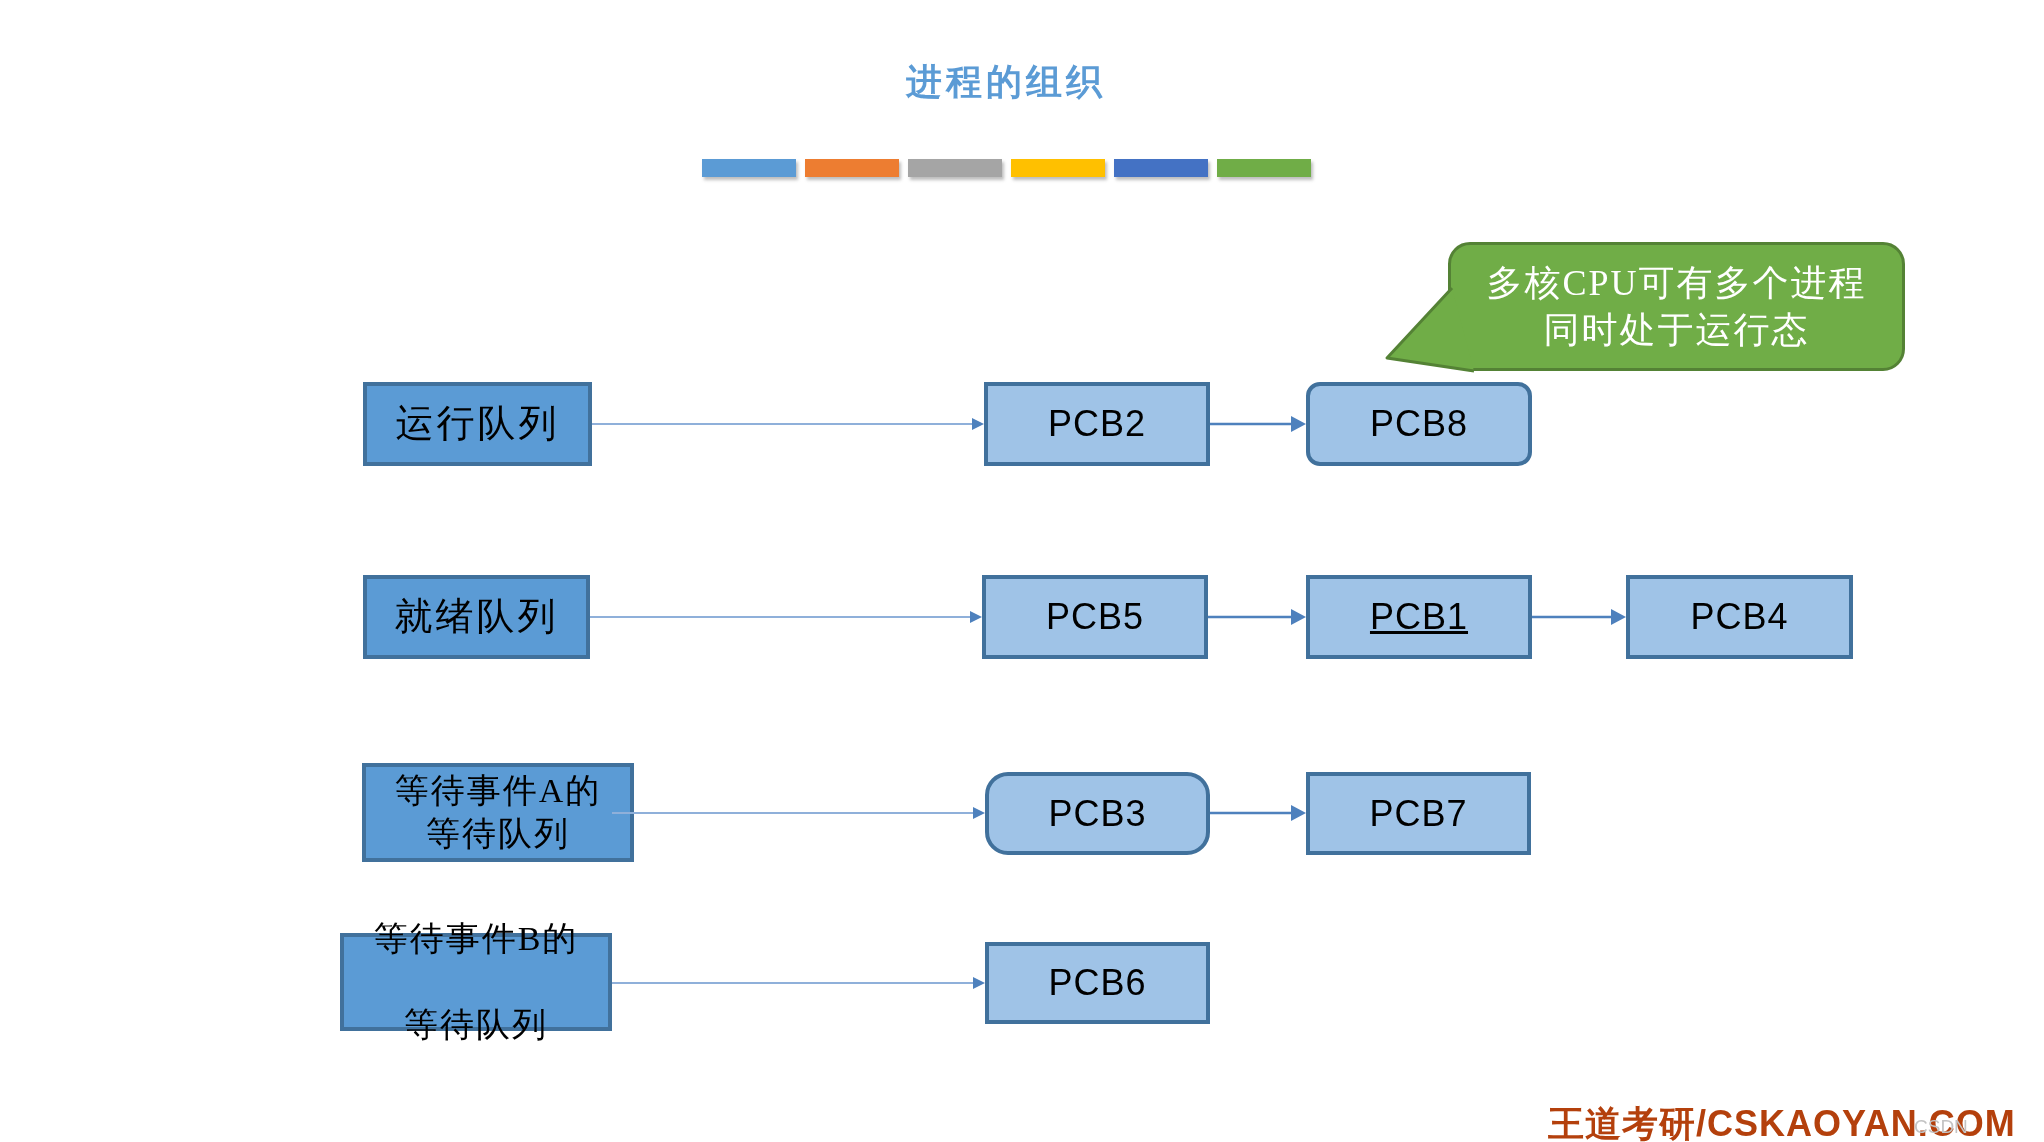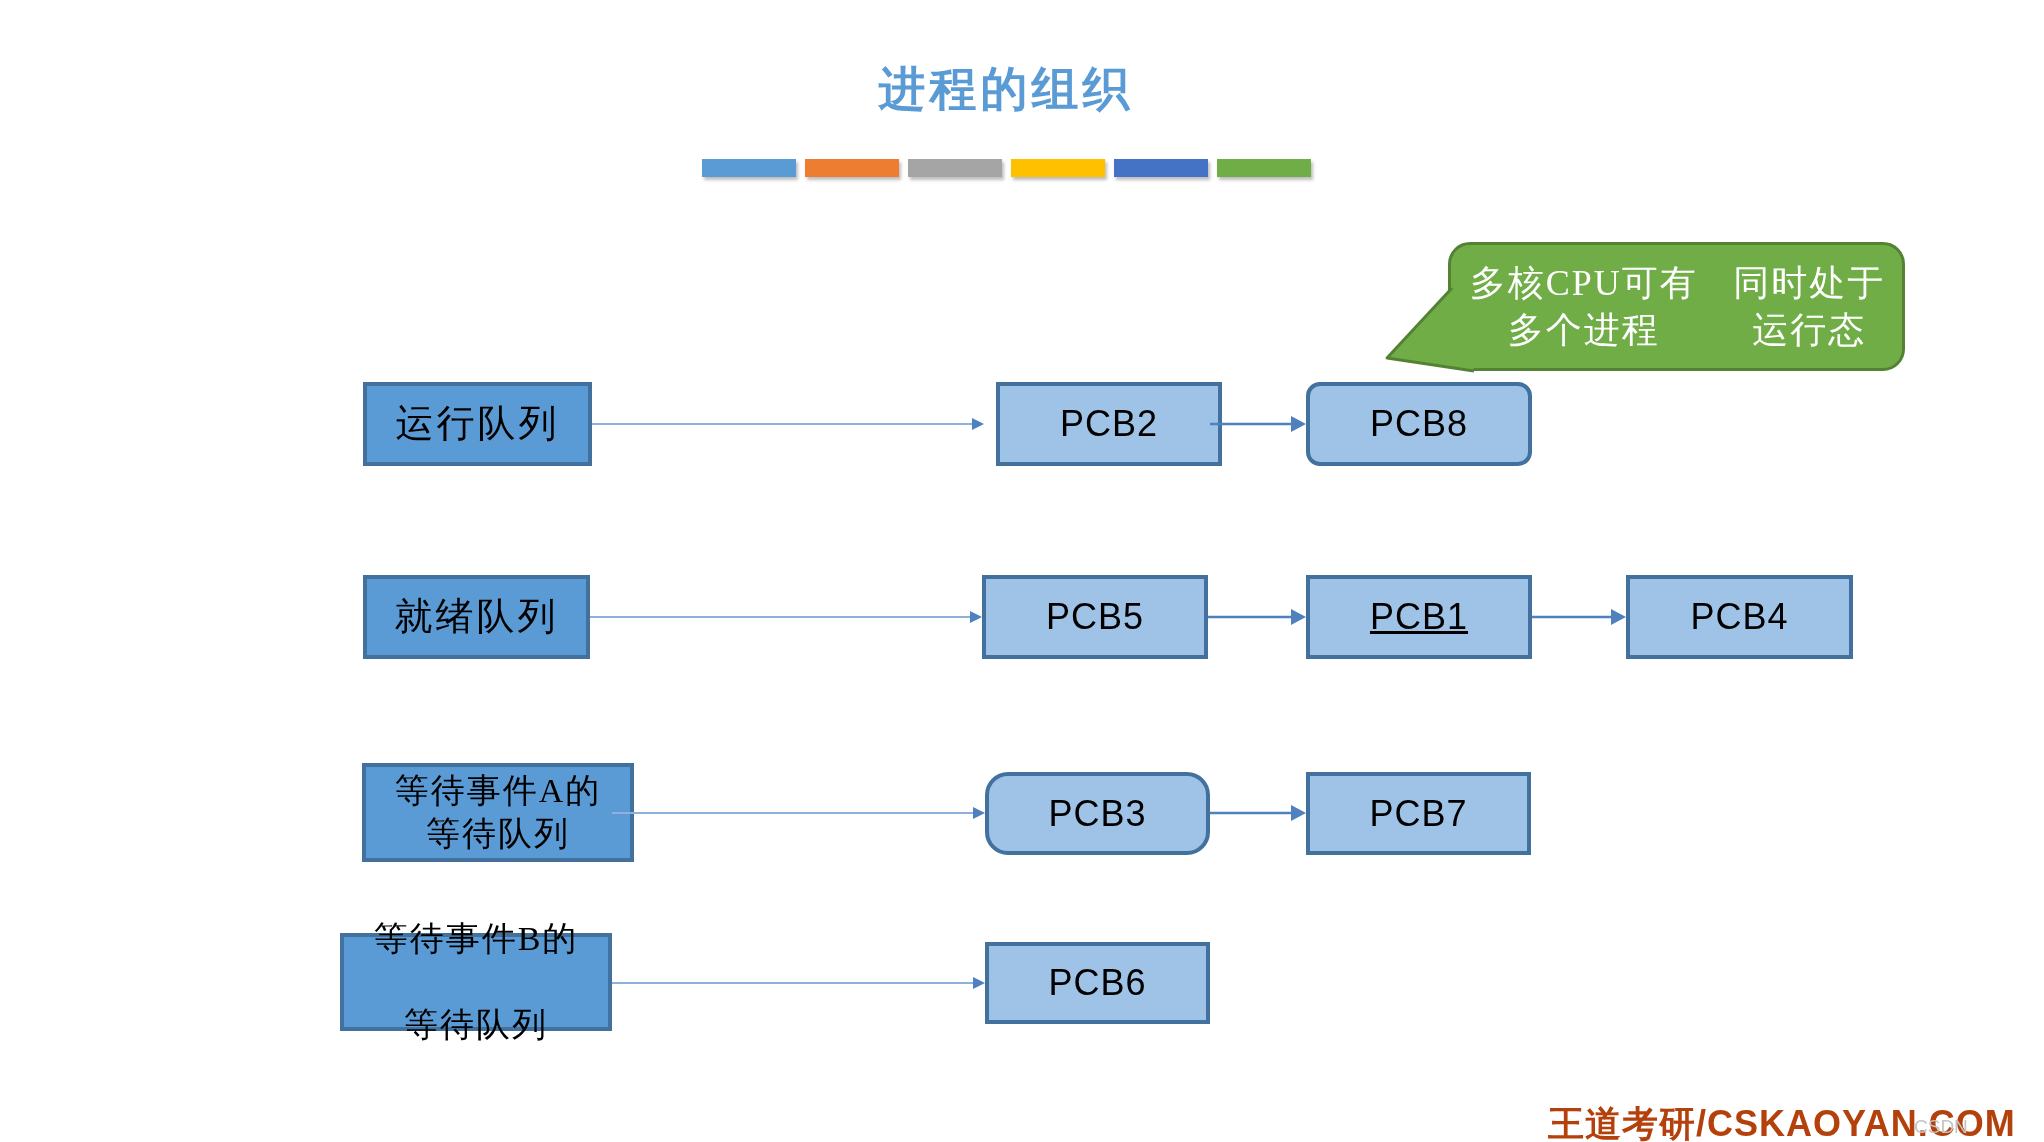--- a/index.html
+++ b/index.html
@@ -3,28 +3,28 @@
 <meta charset="utf-8">
 <style>
   html,body{margin:0;padding:0;background:#fff;}
   .stage{
     position:relative;width:2044px;height:1142px;background:#ffffff;overflow:hidden;
     font-family:"Liberation Sans", sans-serif;
   }
   .slide-title{
     position:absolute;left:0;top:58px;width:2012px;text-align:center;
     font-family:"Liberation Serif", serif;
-    font-size:47px;font-weight:bold;letter-spacing:4px;color:#5B9BD5;
+    font-size:36px;font-weight:bold;letter-spacing:4px;color:#5B9BD5;
   }
   .accent-bars{position:absolute;left:702px;top:159px;height:18px;display:flex;gap:9px;}
   .accent-bar{width:94px;height:18px;box-shadow:2px 3px 3px rgba(110,110,110,0.45);}
   .callout{
     position:absolute;left:1448px;top:242px;width:457px;height:129px;
     background:#70AD47;border:3px solid #548235;border-radius:22px;
-    box-sizing:border-box;display:flex;flex-direction:row;justify-content:center;align-items:center;
+    box-sizing:border-box;display:flex;flex-direction:column;justify-content:center;align-items:center;
     color:#ffffff;font-family:"Liberation Serif", serif;font-size:36px;line-height:1.3;letter-spacing:2px;
     text-align:center;
   }
   .callout-tail{position:absolute;left:1380px;top:240px;width:120px;height:135px;}
   .node{
     position:absolute;box-sizing:border-box;display:flex;flex-direction:column;
     justify-content:center;align-items:center;text-align:center;color:#000000;
   }
   .node.queue{
     background:#5B9BD5;border:4px solid #41719C;
@@ -77,21 +77,21 @@
         <span>就绪队列</span>
       </div>
       <div class="node queue twoline" style="left: 340px; top: 763px; width: 272px; height: 99px; background: rgb(91, 155, 213); border-color: rgb(65, 113, 156); margin-left: 22px;">
         <span>等待事件A的</span>
         <span>等待队列</span>
       </div>
       <div class="node queue twoline" style="left: 340px; top: 933px; width: 272px; height: 98px; background: rgb(91, 155, 213); border-color: rgb(65, 113, 156); gap: 44px;">
         <span>等待事件B的</span>
         <span>等待队列</span>
       </div>
-      <div class="node pcb" style="left: 984px; top: 382px; width: 226px; height: 84px; background: rgb(159, 195, 231); border-color: rgb(65, 113, 156); margin-left: 12px;">
+      <div class="node pcb" style="left: 984px; top: 382px; width: 226px; height: 84px; background: rgb(159, 195, 231); border-color: rgb(65, 113, 156);">
         <span>PCB2</span>
       </div>
       <div class="node pcb" style="left: 1306px; top: 382px; width: 226px; height: 84px; background: rgb(159, 195, 231); border-color: rgb(65, 113, 156); border-radius: 14px;">
         <span>PCB8</span>
       </div>
       <div class="node pcb" style="left: 982px; top: 575px; width: 226px; height: 84px; background: rgb(159, 195, 231); border-color: rgb(65, 113, 156);">
         <span>PCB5</span>
       </div>
       <div class="node pcb" style="left: 1306px; top: 575px; width: 226px; height: 84px; background: rgb(159, 195, 231); border-color: rgb(65, 113, 156); text-decoration: underline;">
         <span>PCB1</span>

